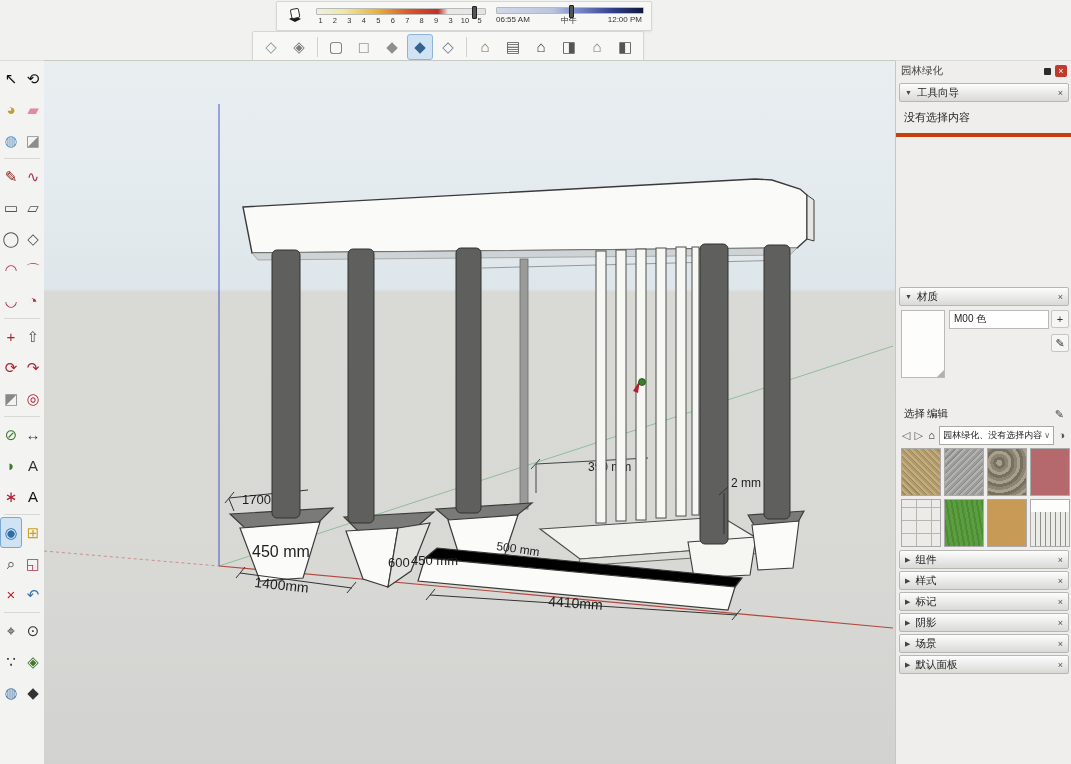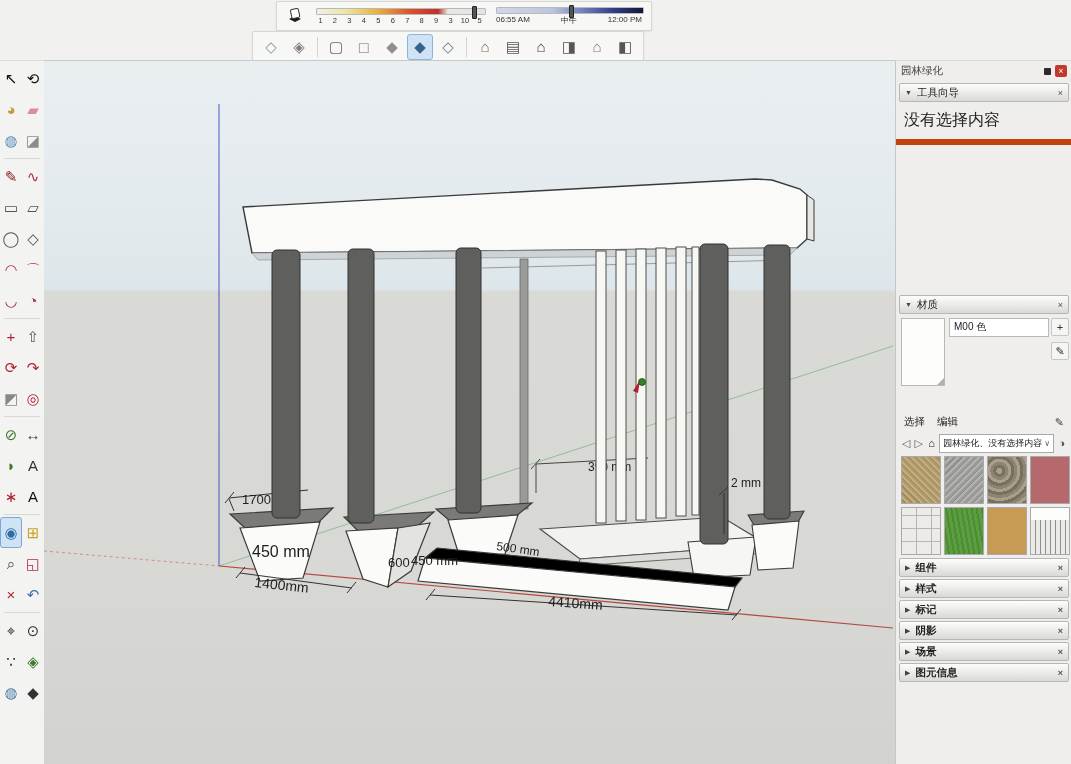--- a/index.html
+++ b/index.html
@@ -49,52 +49,52 @@
   .tray-title{height:20px;display:flex;align-items:center;padding:0 5px;gap:4px;}
   .tray-title .t{flex:1;font-size:10.5px;color:#444;}
   .pin-dot{width:7px;height:7px;background:#2b2b2b;border-radius:1px;}
   .close-red{width:12px;height:12px;background:#c0392b;color:#fff;font-size:9px;line-height:12px;
     text-align:center;border-radius:2px;}
   .sec-header{height:17px;margin:2px 3px;display:flex;align-items:center;gap:5px;padding:0 5px;
     background:linear-gradient(#fdfdfd,#d9d9d6);border:1px solid #b6b6b2;border-radius:2px;}
   .sec-header .arrow{font-size:7px;color:#444;}
   .sec-header .lbl{flex:1;font-size:10.5px;color:#222;}
   .sec-header .x{font-size:9px;color:#555;}
-  .entity-empty{padding:6px 8px 8px;font-size:16px;color:#222;border-bottom:6px solid #c2410c;}
+  .entity-empty{padding:6px 8px 8px;font-size:11px;color:#222;border-bottom:4px solid #c2410c;}
   #materials-body{position:relative;margin:2px 3px;height:96px;}
   #mat-preview{position:absolute;left:2px;top:2px;width:42px;height:66px;background:#fdfdfc;
     border:1px solid #b9b9b5;}
   #mat-preview .fold{position:absolute;right:0;bottom:0;width:0;height:0;
     border-left:7px solid transparent;border-bottom:7px solid #b0b0ac;}
   #mat-name{position:absolute;left:50px;top:2px;right:20px;height:15px;background:#fff;
     border:1px solid #b9b9b5;font-size:10px;padding:1px 4px;color:#222;}
   .mat-side{position:absolute;right:0;width:16px;height:16px;display:flex;align-items:center;
     justify-content:center;font-size:11px;color:#333;border:1px solid #c6c6c2;border-radius:2px;background:#f5f5f3;}
-  #mat-tabs{display:flex;align-items:center;gap:12px;margin:0 8px;height:16px;}
+  #mat-tabs{display:flex;align-items:center;gap:2px;margin:0 8px;height:16px;}
   #mat-tabs .tab{font-size:10.5px;color:#222;}
   #mat-tabs .spacer{flex:1;}
   #mat-nav{display:flex;align-items:center;gap:3px;margin:3px 5px;height:20px;}
   .nav-ic{width:16px;height:16px;display:flex;align-items:center;justify-content:center;
     font-size:11px;color:#555;}
   #mat-category{flex:1;display:flex;align-items:center;height:17px;background:#fff;
     border:1px solid #a9a9a5;font-size:9px;color:#222;padding:0 3px;gap:2px;}
   #mat-category .ct{flex:1;white-space:nowrap;overflow:hidden;}
   #mat-category .chev{font-size:8px;color:#666;}
   #swatch-grid{display:grid;grid-template-columns:repeat(4,40px);grid-auto-rows:48px;gap:3px;
     margin:3px 5px;}
   .swatch{border:1px solid #aaa;box-sizing:border-box;}
   .sw-gravel-tan{background:repeating-linear-gradient(45deg,#b09a6a 0 2px,#9d8758 2px 3px,#c2ad80 3px 5px);}
   .sw-gravel-gray{background:repeating-linear-gradient(135deg,#9c9c9a 0 2px,#8a8a88 2px 3px,#b2b2b0 3px 5px);}
   .sw-pebbles{background:repeating-radial-gradient(circle at 30% 30%,#a99f8a 0 3px,#76705f 3px 6px,#8d8574 6px 9px);}
   .sw-rose{background:#b5696d;}
   .sw-pavers-white{background:#ecebe7 ;background-image:repeating-linear-gradient(0deg,transparent 0 12px,#b5b5b1 12px 13px),repeating-linear-gradient(90deg,transparent 0 14px,#b5b5b1 14px 15px);}
   .sw-grass-green{background:repeating-linear-gradient(80deg,#5a9e3f 0 3px,#4d8c34 3px 5px);}
   .sw-sand-ochre{background:#c79a55;}
   .sw-fence-white{background:linear-gradient(#fdfdfb 0 12px,transparent 12px),repeating-linear-gradient(90deg,#eBebe7 0 4px,#8f8f8b 4px 5px);background-color:#e4e4e0;}
-  #tray-sections{font-weight:bold;}
+  #tray-sections{}
   
 </style>
 </head>
 <body>
 
 <div class="toolbar" id="shadow-toolbar">
   <div class="tb-btn">
     <svg width="18" height="18" viewBox="0 0 18 18">
       <polygon points="3,12 9,15 15,12 9,9" fill="#1c1c1c"></polygon>
       <rect x="5" y="2" width="8" height="9" rx="1.5" fill="#ffffff" stroke="#333" stroke-width="1" transform="rotate(-12 9 6)"></rect>
@@ -498,17 +498,17 @@
         <span class="lbl">阴影</span>
         <span class="x">×</span>
       </div>
       <div class="sec-header">
         <span class="arrow">▶</span>
         <span class="lbl">场景</span>
         <span class="x">×</span>
       </div>
       <div class="sec-header">
         <span class="arrow">▶</span>
-        <span class="lbl">图元信息</span>
+        <span class="lbl">默认面板</span>
         <span class="x">×</span>
       </div>
     </div>
 </div>
 
 </body></html>

